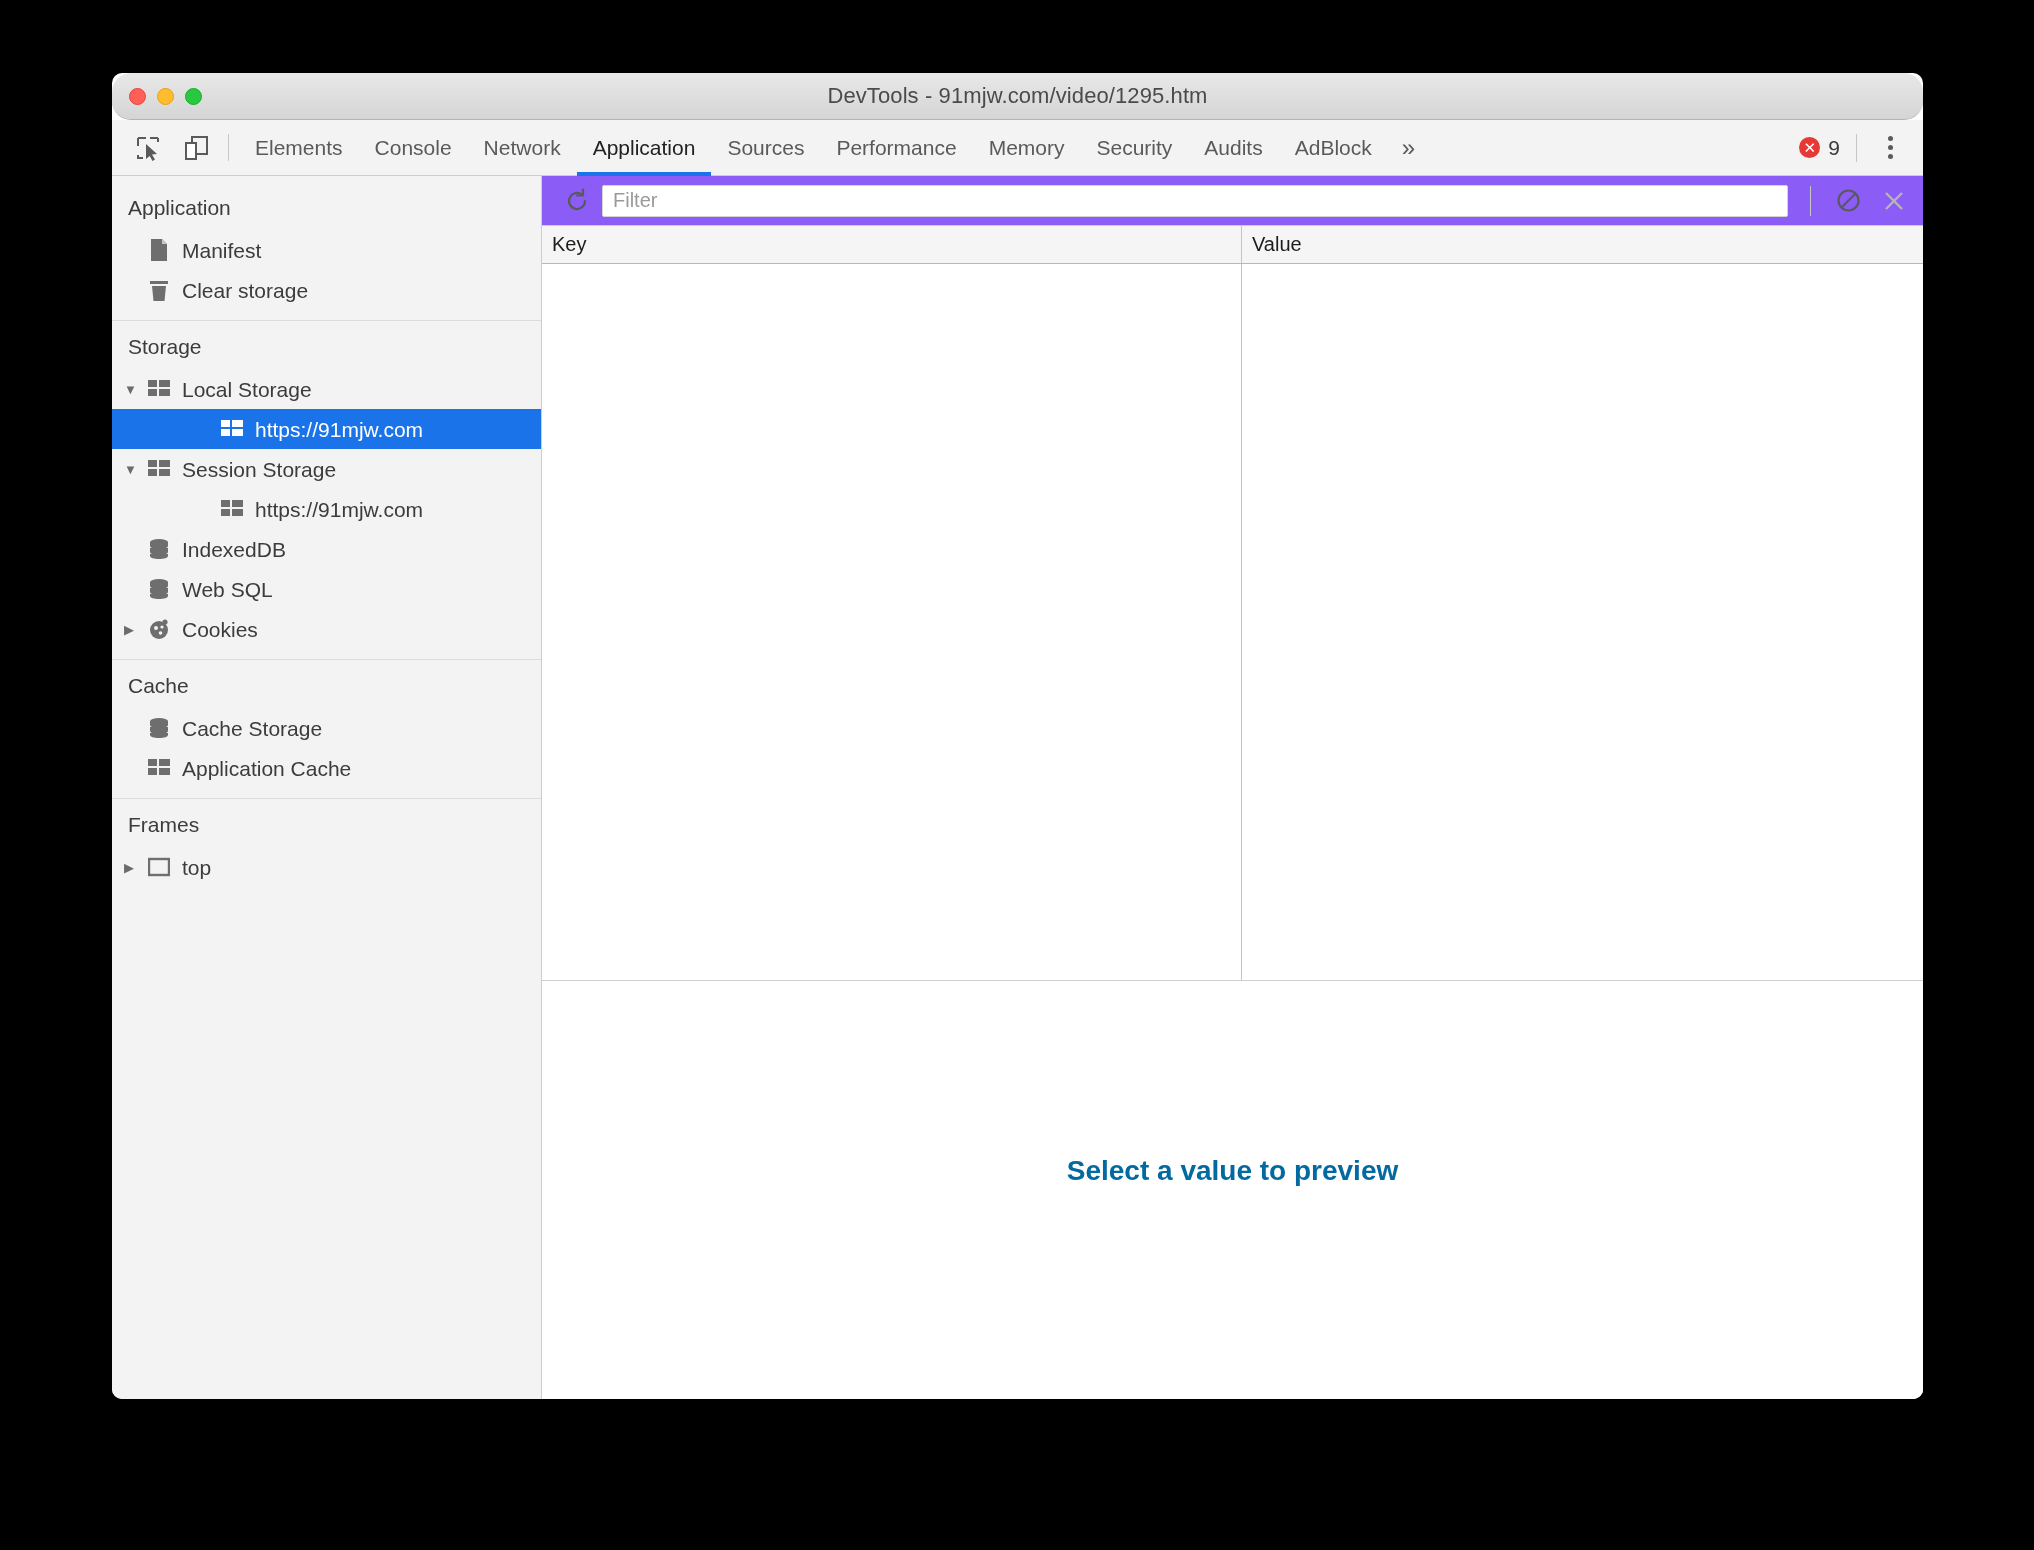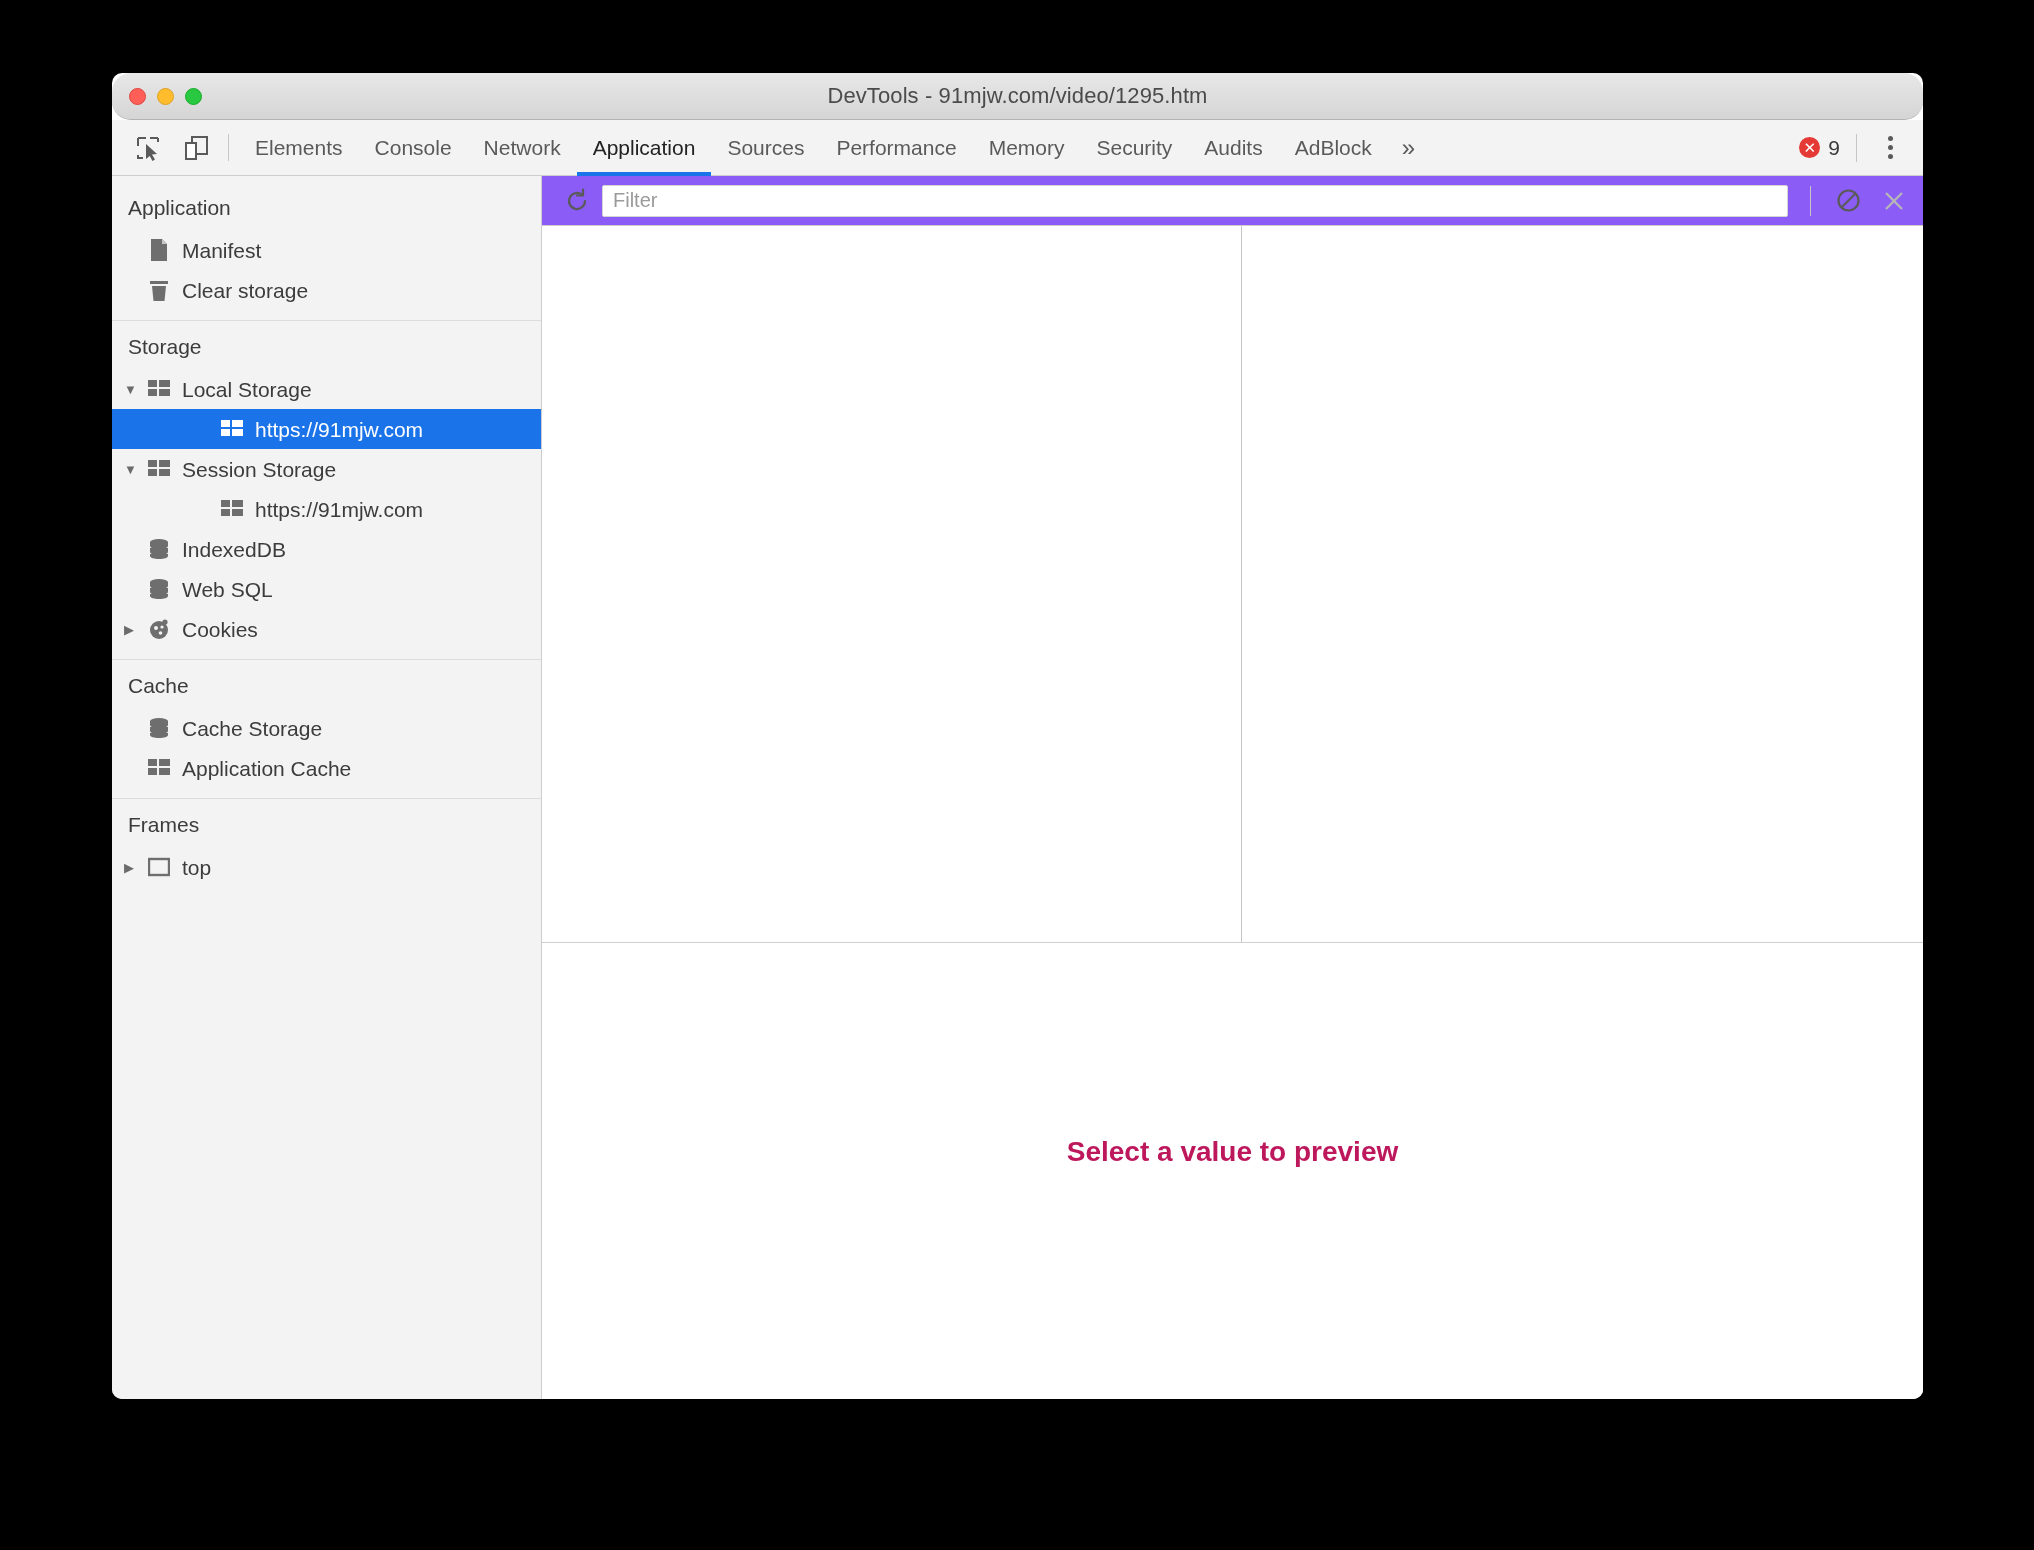--- a/index.html
+++ b/index.html
@@ -285,21 +285,21 @@
     flex: 1 1 auto;
     background: #ffffff;
     display: flex;
     align-items: center;
     justify-content: center;
     min-height: 0;
   }
   .preview-text {
     font-size: 28px;
     font-weight: bold;
-    color: #be185d;
+    color: #0369a1;
     margin-top: -38px;
   }
 
   svg { display: block; }
 </style>
 </head>
 <body>
 
 <div class="window">
 
@@ -567,20 +567,24 @@
           </svg>
         </div>
         <div class="tb-icon">
           <svg width="24" height="24" viewBox="0 0 24 24">
             <line x1="4" y1="4" x2="20" y2="20" stroke="#b8b8b8" stroke-width="2.3"></line>
             <line x1="20" y1="4" x2="4" y2="20" stroke="#b8b8b8" stroke-width="2.3"></line>
           </svg>
         </div>
       </div>
 
+      <div class="table-head">
+        <div class="th key">Key</div>
+        <div class="th value">Value</div>
+      </div>
 
       <div class="table-body">
         <div class="col-key"></div>
         <div class="col-value"></div>
       </div>
 
       <div class="preview">
         <div class="preview-text">Select a value to preview</div>
       </div>
 

